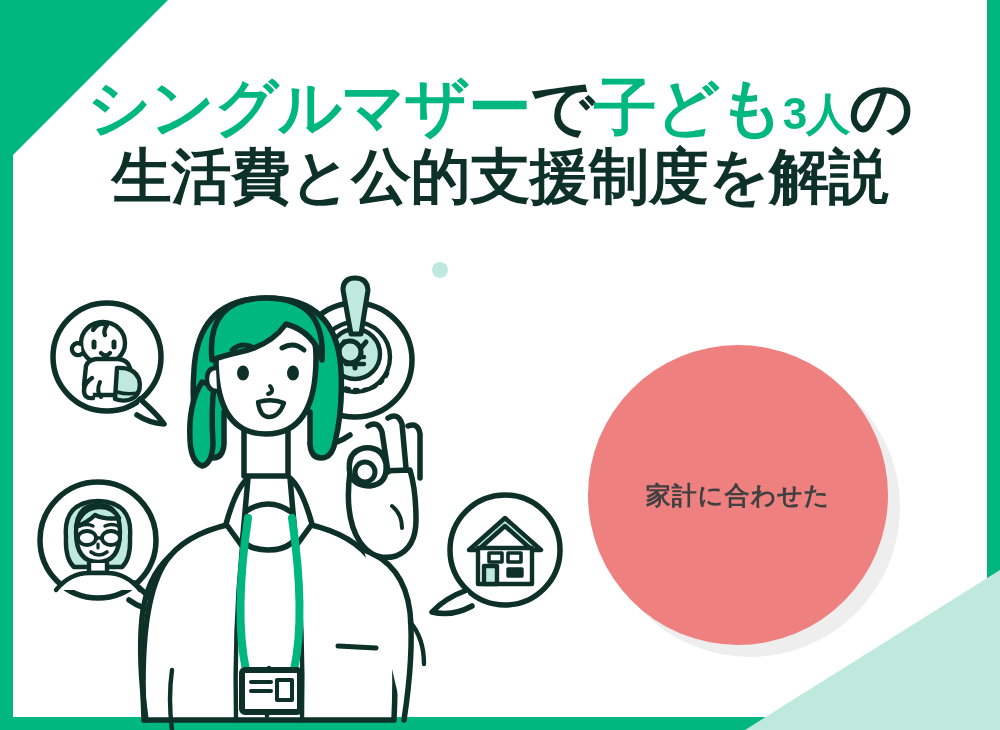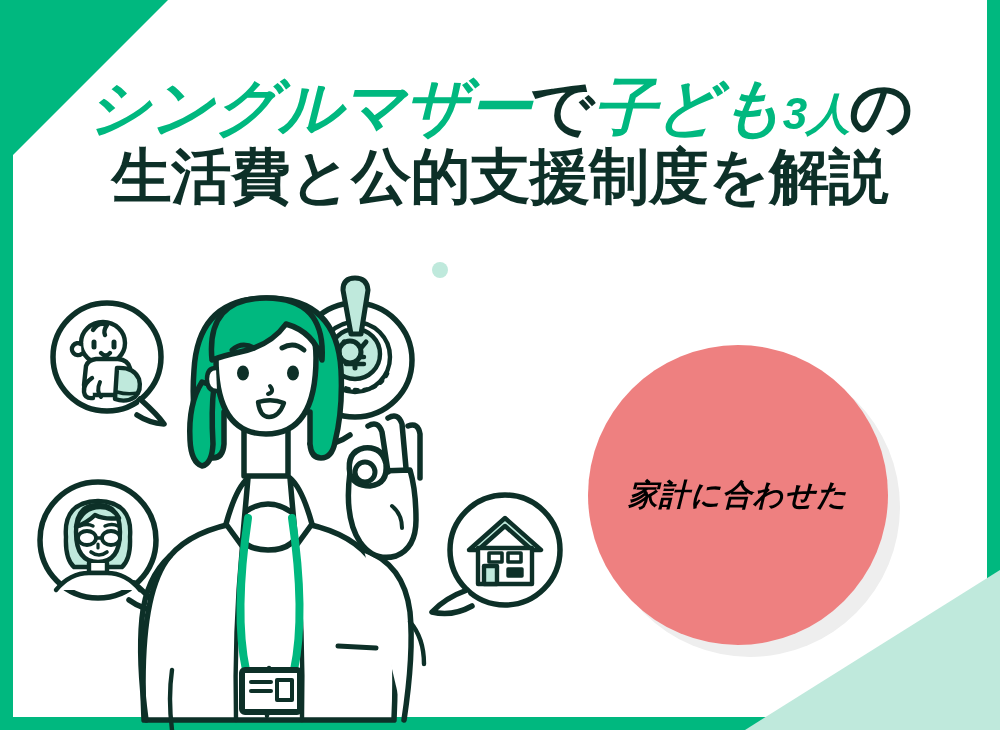--- a/index.html
+++ b/index.html
@@ -67,21 +67,21 @@
     font-weight: bold;
     letter-spacing: -1px;
     margin-bottom: 8px;
   }
   .title-line2 {
     font-size: 60px;
     font-weight: bold;
     color: #0d3028;
     letter-spacing: -0.5px;
   }
-  .t-green { color: #00b87f; font-style: italic; }
+  .t-green { color: #00b87f; }
   .t-dark  { color: #0d3028; }
   .t-num   { font-size: 44px; }
 
   
   .circle-shadow {
     position: absolute;
     left: 600px; top: 357px;
     width: 300px; height: 300px;
     border-radius: 50%;
     background: #eeeeee;
@@ -91,27 +91,26 @@
     left: 588px; top: 345px;
     width: 300px; height: 300px;
     border-radius: 50%;
     background: #ee8080;
     display: flex;
     flex-direction: column;
     align-items: center;
     justify-content: center;
   }
   .pink-circle .cl {
-    color: #000000;
-    font-size: 30px;
+    color: #404040;
+    font-size: 25px;
     font-weight: bold;
     letter-spacing: 1px;
     line-height: 1.62;
     white-space: nowrap;
-    font-style: italic;
   }
 
   
   #illustration {
     position: absolute;
     left: 20px;
     top: 250px;
     width: 600px;
     height: 480px;
   }

